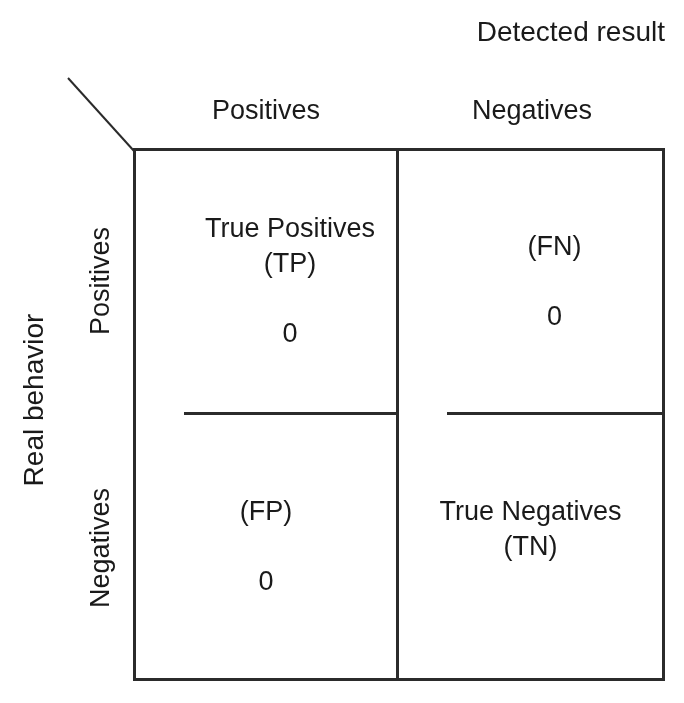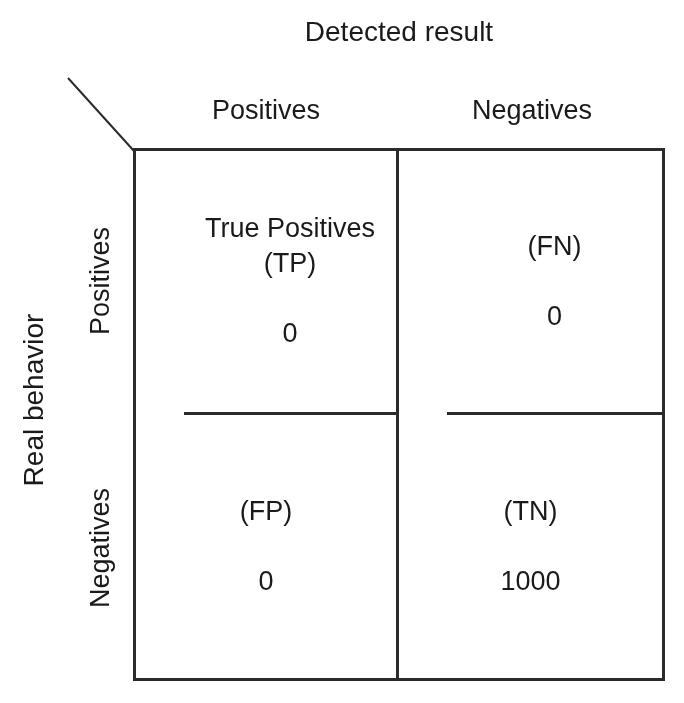--- a/index.html
+++ b/index.html
@@ -5,21 +5,21 @@
   * { margin: 0; padding: 0; box-sizing: border-box; }
   html, body { background: #ffffff; }
   body {
     width: 684px; height: 703px;
     position: relative; overflow: hidden;
     font-family: "Liberation Sans", sans-serif;
     color: #1a1a1a;
   }
   .col-axis-title {
     position: absolute; left: 133px; top: 16px; width: 532px;
-    text-align: center; font-size: 28px; line-height: 32px;
+    text-align: right; font-size: 28px; line-height: 32px;
   }
   .diagonal-svg { position: absolute; left: 0; top: 0; pointer-events: none; }
   .col-headers {
     position: absolute; left: 133px; top: 94px; width: 532px;
     display: flex;
   }
   .col-header { flex: 1; text-align: center; font-size: 27px; line-height: 32px; }
   .grid {
     position: absolute; left: 133px; top: 148px;
     width: 532px; height: 533px;
@@ -83,18 +83,18 @@
     <div>0</div>
   </div>
 
   <div class="cell br">
     <div>(FP)</div>
     <div class="spacer"></div>
     <div>0</div>
   </div>
 
   <div class="cell">
+    <div>True Negatives</div>
     <div>(TN)</div>
     <div class="spacer"></div>
-    <div>1000</div>
   </div>
 
 </div>
 
 </body></html>

